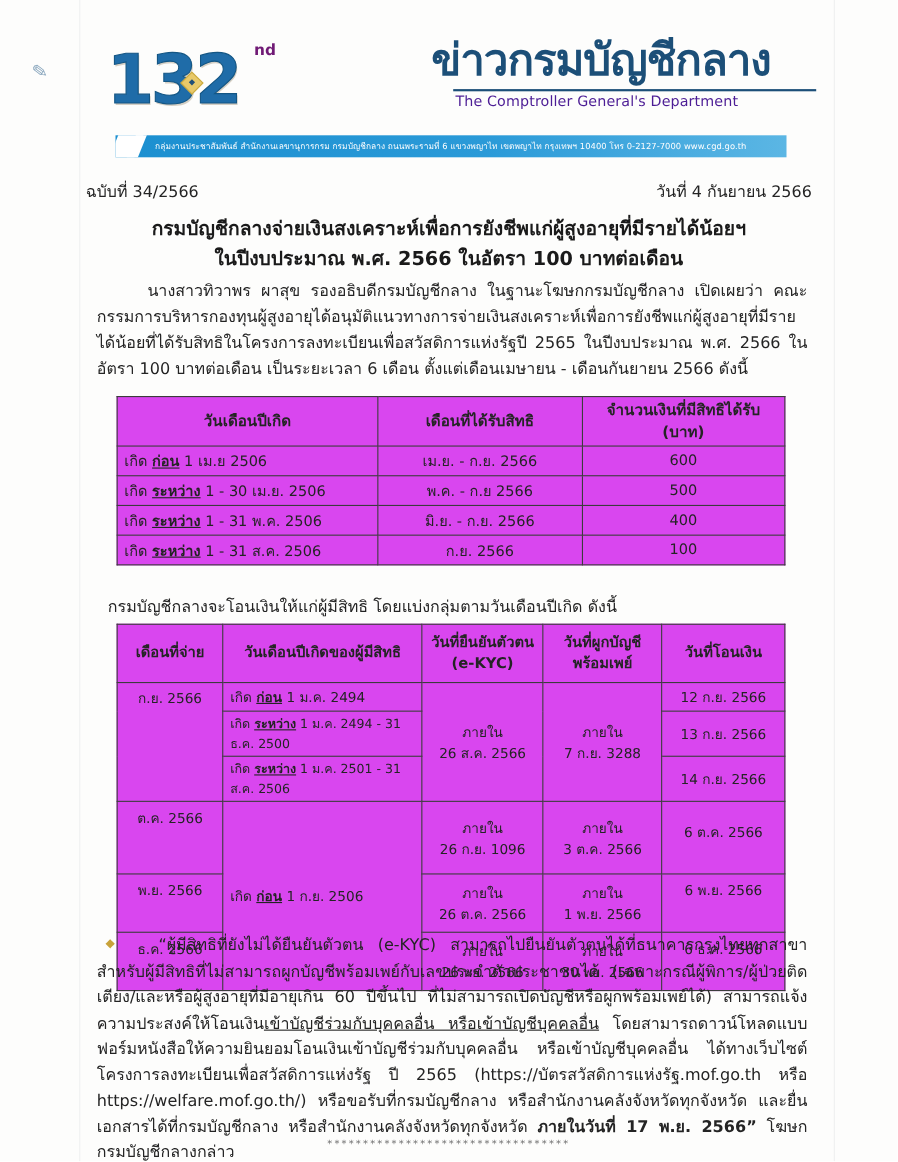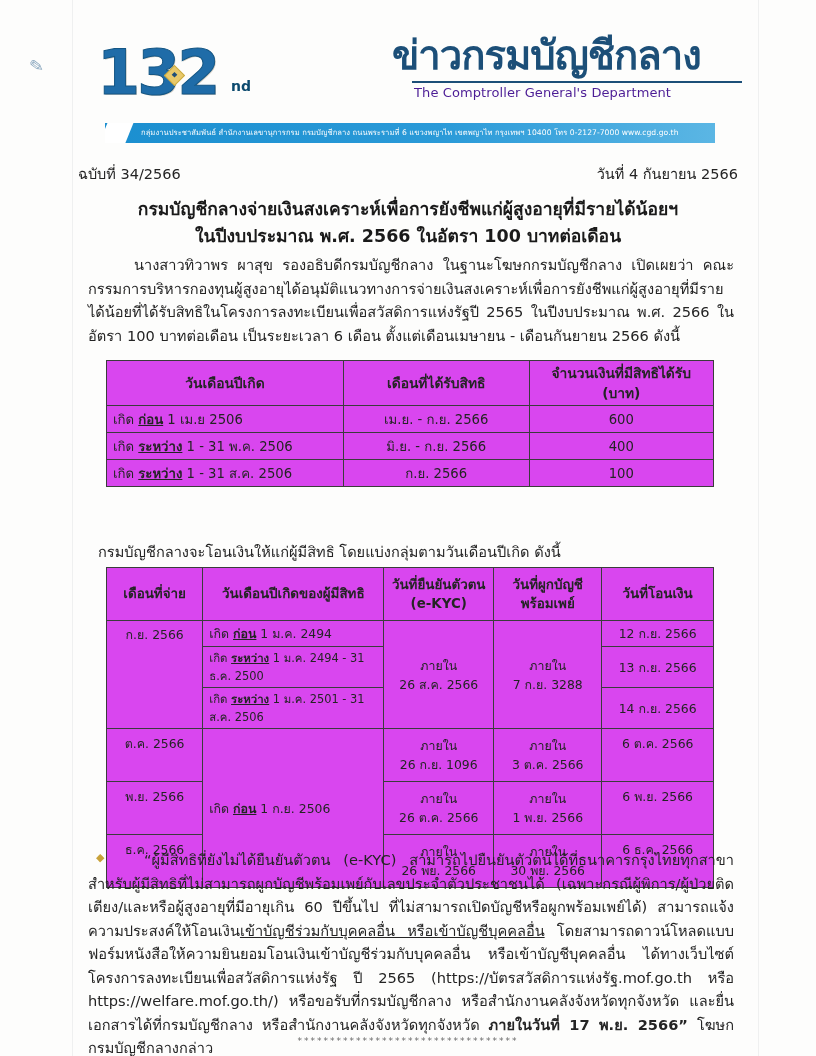--- a/index.html
+++ b/index.html
@@ -66,22 +66,21 @@
     line-height: 74px;
     -webkit-text-stroke: 1px #145684;
     text-shadow: 1px 1px 0 rgba(180,170,150,.55);
   }
   .logo132 .ord {
     position: absolute;
     right: 6px;
     top: 2px;
     font-size: 14px;
     font-weight: bold;
-    color: #0c4a6e;
-    margin-top: 40px;
+    color: #701a75;
   }
   .logo132 .diamond {
     position: absolute;
     left: 70px;
     top: 32px;
     width: 13px;
     height: 13px;
     background: #e8c96a;
     transform: rotate(45deg);
     border: 1px solid #c9a93f;
@@ -341,20 +340,25 @@
         <th>วันเดือนปีเกิด</th>
         <th>เดือนที่ได้รับสิทธิ</th>
         <th>จำนวนเงินที่มีสิทธิได้รับ (บาท)</th>
       </tr>
     </thead>
     <tbody id="t1body">
         <tr>
           <td class="l"><span>เกิด </span><span class="u">ก่อน</span><span> 1 เม.ย 2506</span></td>
           <td class="c">เม.ย. - ก.ย. 2566</td>
           <td class="c">600</td>
+        </tr>
+        <tr>
+          <td class="l"><span>เกิด </span><span class="u">ระหว่าง</span><span> 1 - 30 เม.ย. 2506</span></td>
+          <td class="c">พ.ค. - ก.ย 2566</td>
+          <td class="c">500</td>
         </tr>
         <tr>
           <td class="l"><span>เกิด </span><span class="u">ระหว่าง</span><span> 1 - 31 พ.ค. 2506</span></td>
           <td class="c">มิ.ย. - ก.ย. 2566</td>
           <td class="c">400</td>
         </tr>
         <tr>
           <td class="l"><span>เกิด </span><span class="u">ระหว่าง</span><span> 1 - 31 ส.ค. 2506</span></td>
           <td class="c">ก.ย. 2566</td>
           <td class="c">100</td>
@@ -398,21 +402,21 @@
         </tr>
         <tr>
           <td class="l c2 small-row"><span>เกิด </span><span class="u">ระหว่าง</span><span> 1 ม.ค. 2501 - 31 ส.ค. 2506</span></td>
           <td class="c c5 b">14 ก.ย. 2566</td>
         </tr>
         <tr>
           <td class="c c1 tall" style="vertical-align: top; padding-top: 5px;">ต.ค. 2566</td>
           <td class="l c2" rowspan="3" style="vertical-align: middle;"><span>เกิด </span><span class="u">ก่อน</span><span> 1 ก.ย. 2506</span></td>
           <td class="c c3 tall"><span class="stack"><span class="l1">ภายใน</span><span class="l2">26 ก.ย. 1096</span></span></td>
           <td class="c c4 tall"><span class="stack"><span class="l1">ภายใน</span><span class="l2">3 ต.ค. 2566</span></span></td>
-          <td class="c c5 b tall" style="vertical-align: top; padding-top: 5px;">6 ต.ค. 2566</td>
+          <td class="c c5 b tall" style="vertical-align: top; padding-top: 18px;">6 ต.ค. 2566</td>
         </tr>
         <tr>
           <td class="c c1 tall" style="vertical-align: top; padding-top: 5px;">พ.ย. 2566</td>
           <td class="c c3 tall"><span class="stack"><span class="l1">ภายใน</span><span class="l2">26 ต.ค. 2566</span></span></td>
           <td class="c c4 tall"><span class="stack"><span class="l1">ภายใน</span><span class="l2">1 พ.ย. 2566</span></span></td>
           <td class="c c5 b tall" style="vertical-align: top; padding-top: 5px;">6 พ.ย. 2566</td>
         </tr>
         <tr>
           <td class="c c1 tall" style="vertical-align: top; padding-top: 5px;">ธ.ค. 2566</td>
           <td class="c c3 tall"><span class="stack"><span class="l1">ภายใน</span><span class="l2">26 พย. 2566</span></span></td>

